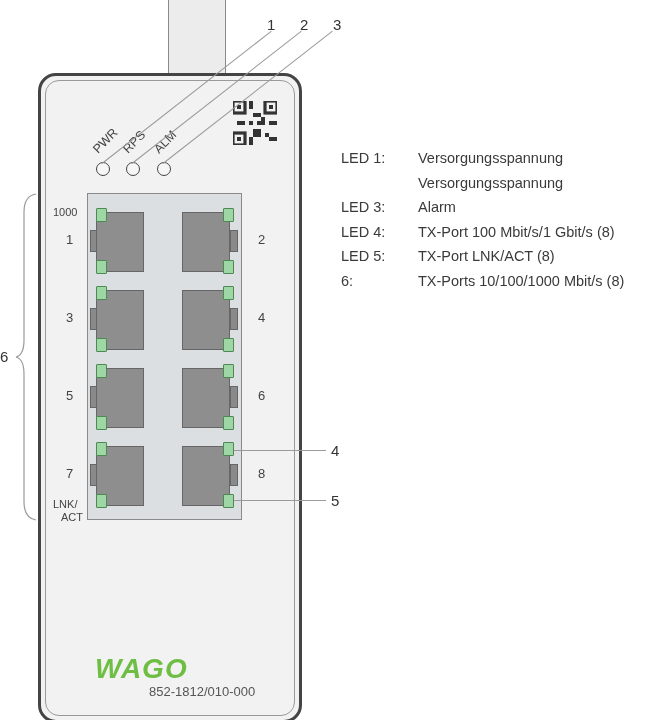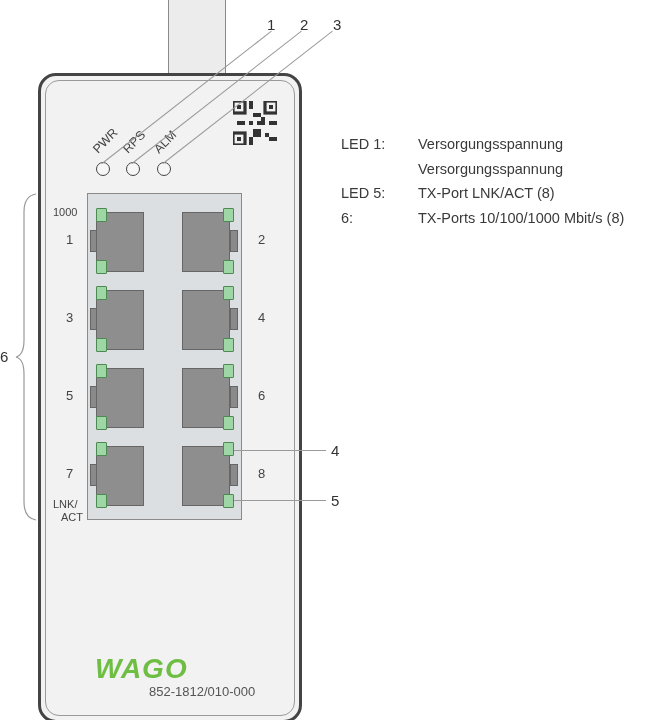--- a/index.html
+++ b/index.html
@@ -21,21 +21,21 @@
   .led { position:absolute; width:12px; height:12px; border:1.8px solid #444; border-radius:50%; background:#f6f6f6; }
   .led-label { position:absolute; font-size:12.5px; color:#444; transform:rotate(-45deg); transform-origin:left bottom; white-space:nowrap; }
   #port-panel { position:absolute; left:87px; top:193px; width:155px; height:327px; background:#dcdfe2; border:1.5px solid #8a8a8a; box-sizing:border-box; }
   .port { position:absolute; width:58px; height:66px; }
   .port .body { position:absolute; top:4px; width:48px; height:60px; background:#8e8e8e; border:1px solid #666; box-sizing:border-box; }
   .port .tab { position:absolute; top:22px; width:8px; height:22px; background:#8a8a8a; border:1px solid #666; box-sizing:border-box; }
   .port .plug { position:absolute; width:11px; height:14px; background:#9fd6a6; border:1px solid #4d8a52; box-sizing:border-box; border-radius:1px; }
   .port-num { position:absolute; font-size:13px; color:#444; }
   .callout-num { position:absolute; font-size:15px; color:#333; }
   .line { position:absolute; height:1px; background:#9a9a9a; transform-origin:left center; }
-  #legend { position:absolute; left:341px; top:132px; font-size:14.5px; color:#3a3a3a; line-height:24.5px; }
+  #legend { position:absolute; left:341px; top:146px; font-size:14.5px; color:#3a3a3a; line-height:24.5px; }
   .legend-row { display:flex; }
   .legend-key { width:77px; }
   #qr { position:absolute; left:233px; top:101px; width:44px; height:44px; }
   #wago { position:absolute; left:95px; top:653px; font-size:28px; font-weight:bold; font-style:italic; letter-spacing:1px; }
   #model { position:absolute; left:149px; top:684px; font-size:13px; color:#555; }
 </style>
 </head>
 <body>
 
 <div id="clip"></div>
@@ -158,20 +158,28 @@
 <div id="legend">
   <div class="legend-row">
       <span class="legend-key">LED 1:</span>
       <span>Versorgungsspannung</span>
     </div>
   <div class="legend-row">
       <span class="legend-key"></span>
       <span>Versorgungsspannung</span>
     </div>
   <div class="legend-row">
+      <span class="legend-key">LED 3:</span>
+      <span>Alarm</span>
+    </div>
+  <div class="legend-row">
+      <span class="legend-key">LED 4:</span>
+      <span>TX-Port 100 Mbit/s/1 Gbit/s (8)</span>
+    </div>
+  <div class="legend-row">
       <span class="legend-key">LED 5:</span>
       <span>TX-Port LNK/ACT (8)</span>
     </div>
   <div class="legend-row">
       <span class="legend-key">6:</span>
       <span>TX-Ports 10/100/1000 Mbit/s (8)</span>
     </div>
 </div>
 
 </body></html>

